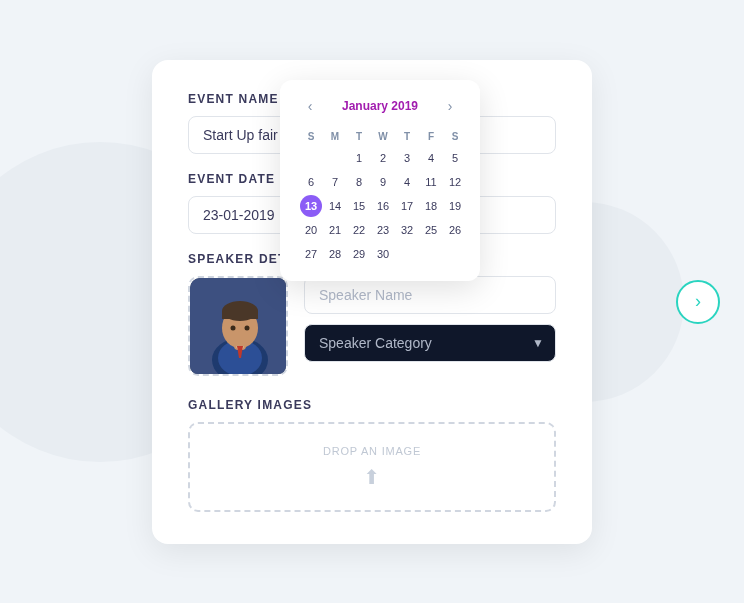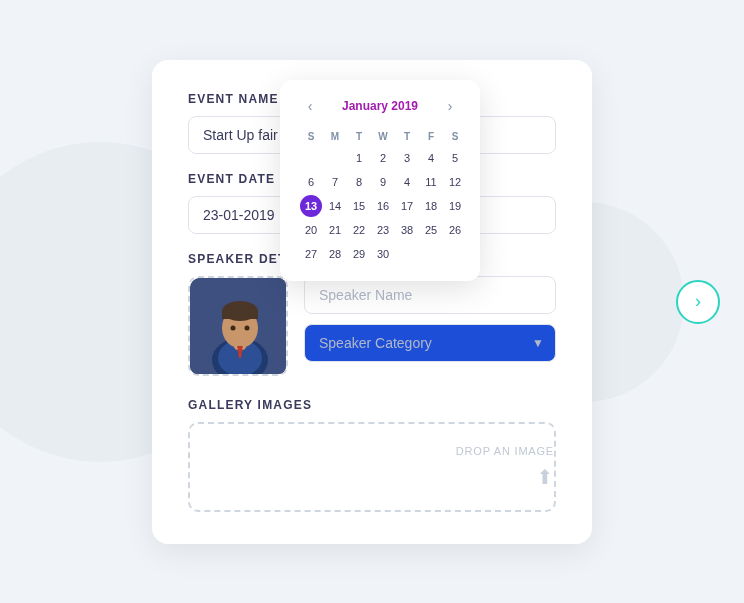--- a/index.html
+++ b/index.html
@@ -124,21 +124,21 @@
     }
 
     .select-field {
       width: 100%;
       border: 1.5px solid #e0e4ea;
       border-radius: 8px;
       padding: 10px 14px;
       font-size: 14px;
       color: #b0b8c8;
       outline: none;
-      background: #1d4ed8;
+      background: #0f172a;
       appearance: none;
       cursor: pointer;
       position: relative;
     }
 
     .select-wrapper {
       position: relative;
     }
 
     .select-arrow {
@@ -154,21 +154,21 @@
     .gallery-section {
       margin-top: 22px;
     }
 
     .gallery-drop-area {
       border: 2px dashed #d0d6e0;
       border-radius: 10px;
       height: 90px;
       display: flex;
       flex-direction: column;
-      align-items: flex-end;
+      align-items: center;
       justify-content: center;
       color: #c0c8d4;
       font-size: 11px;
       letter-spacing: 0.8px;
       text-transform: uppercase;
       cursor: pointer;
       gap: 8px;
     }
 
     .upload-icon {
@@ -239,21 +239,21 @@
       cursor: pointer;
       width: 22px;
       height: 22px;
       display: flex;
       align-items: center;
       justify-content: center;
       margin: 0 auto;
     }
 
     .cal-day.selected {
-      background: #6d28d9;
+      background: #8b5cf6;
       color: #fff;
       border-radius: 50%;
       font-weight: 600;
     }
 
     .cal-day.empty {
       visibility: hidden;
     }
 
     .cal-footer {
@@ -410,21 +410,21 @@
     <div class="cal-day">15</div>
     <div class="cal-day">16</div>
     <div class="cal-day">17</div>
     <div class="cal-day">18</div>
     <div class="cal-day">19</div>
 
     <div class="cal-day">20</div>
     <div class="cal-day">21</div>
     <div class="cal-day">22</div>
     <div class="cal-day">23</div>
-    <div class="cal-day">38</div>
+    <div class="cal-day">32</div>
     <div class="cal-day">25</div>
     <div class="cal-day">26</div>
 
     <div class="cal-day">27</div>
     <div class="cal-day">28</div>
     <div class="cal-day">29</div>
     <div class="cal-day">30</div>
     <div class="cal-day empty"></div>
     <div class="cal-day empty"></div>
     <div class="cal-day empty"></div>

